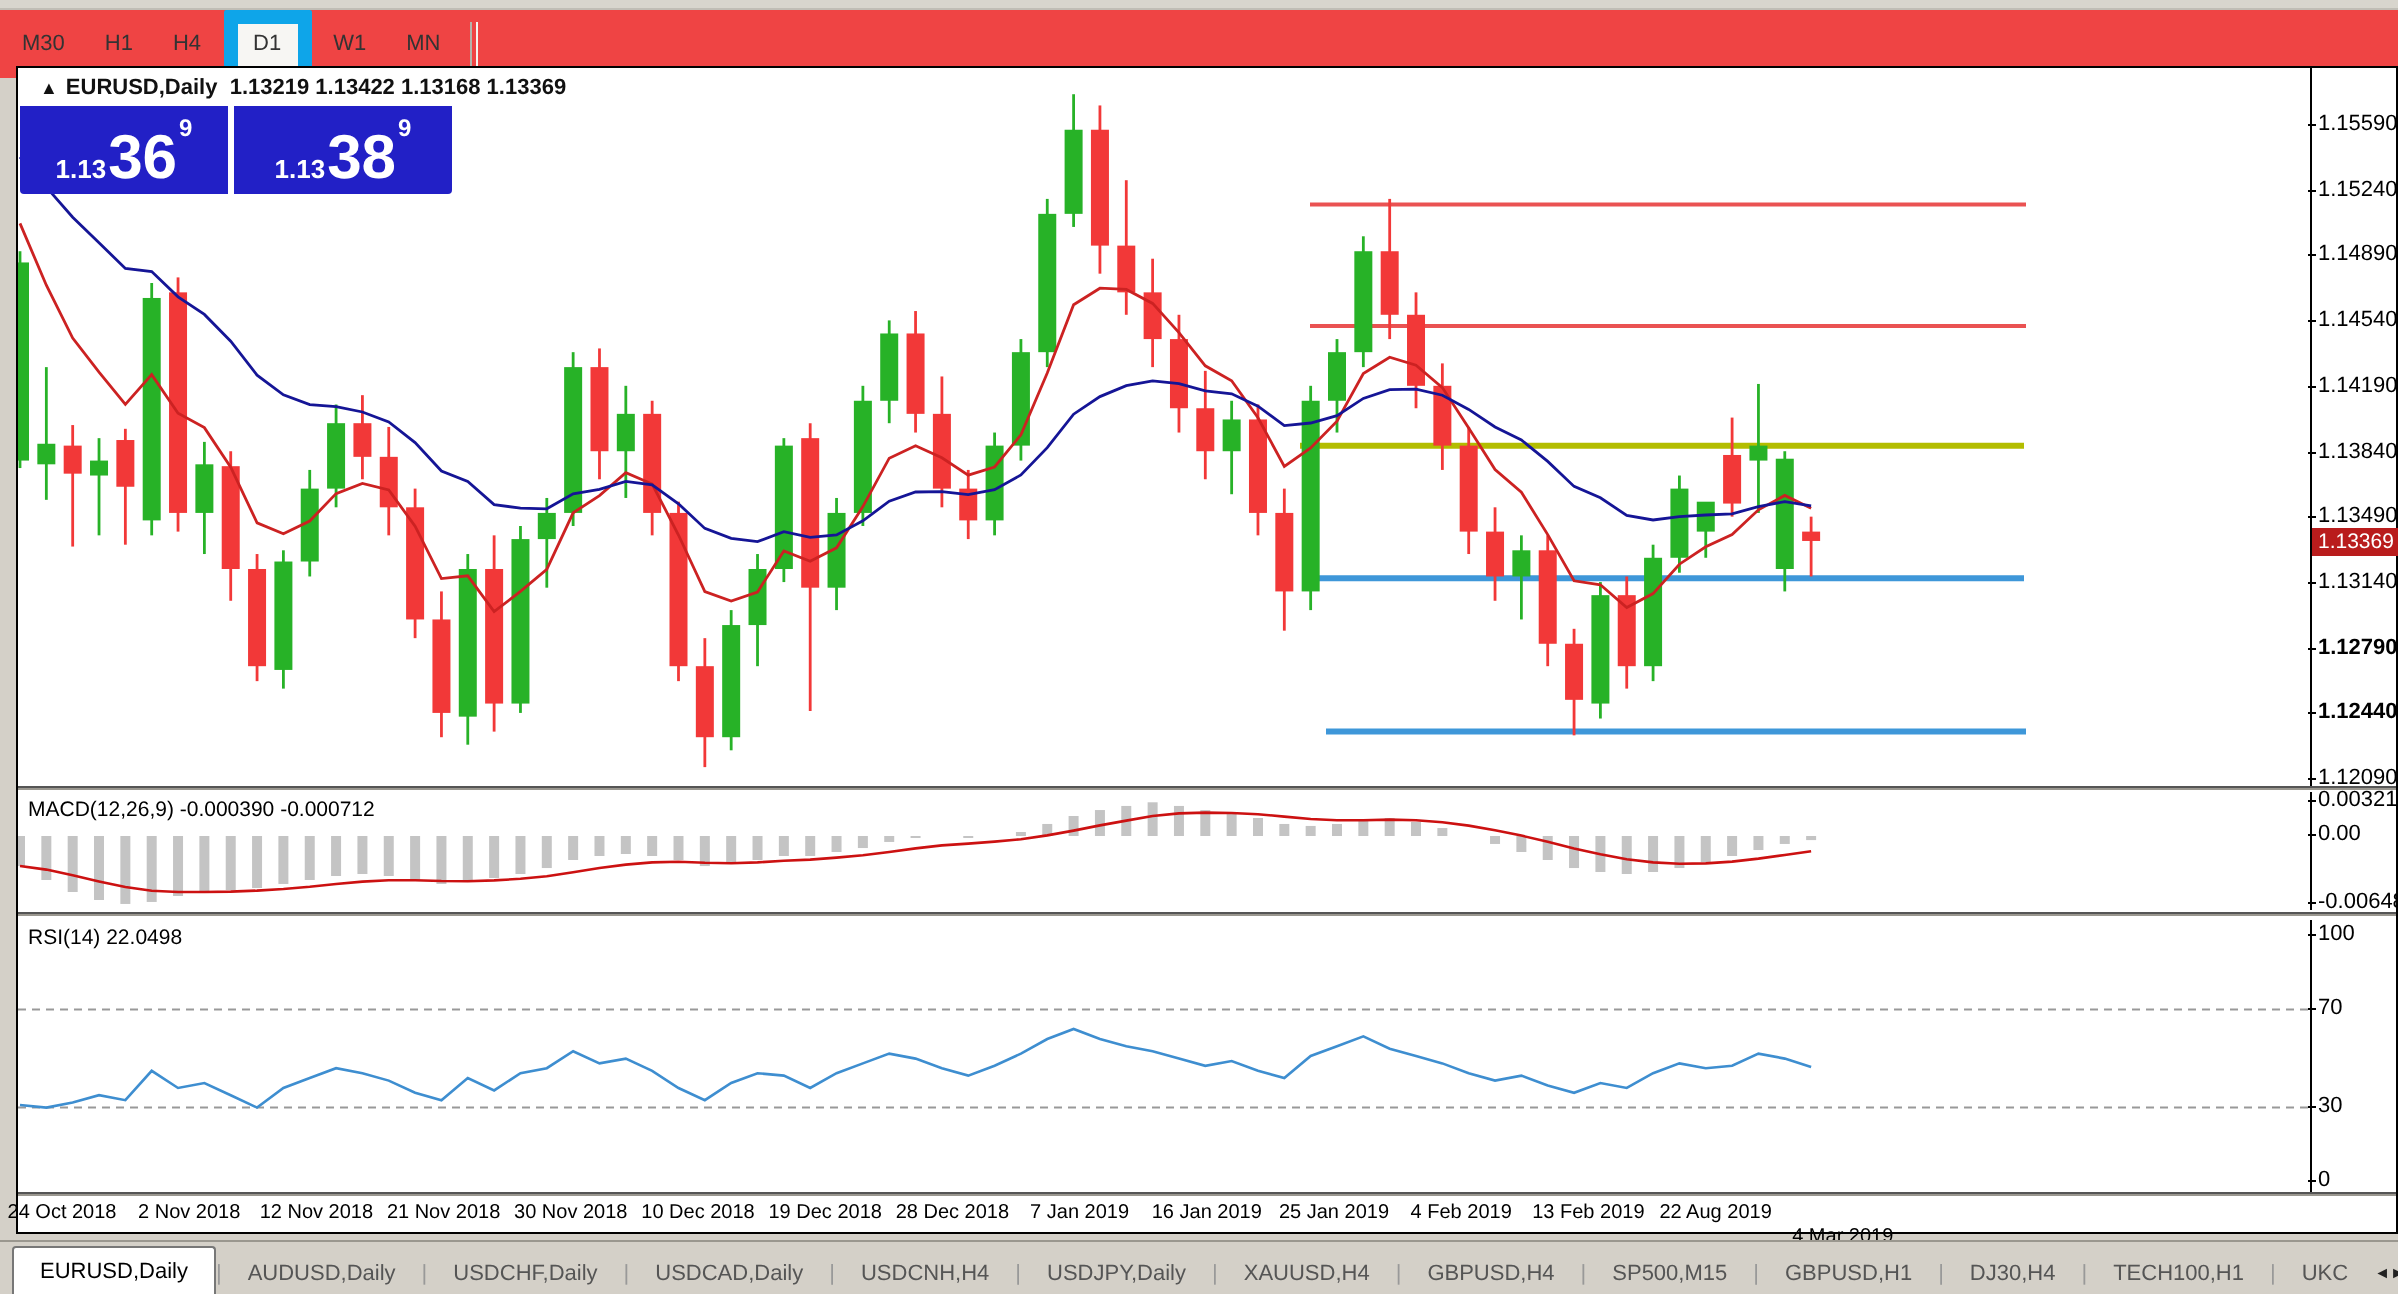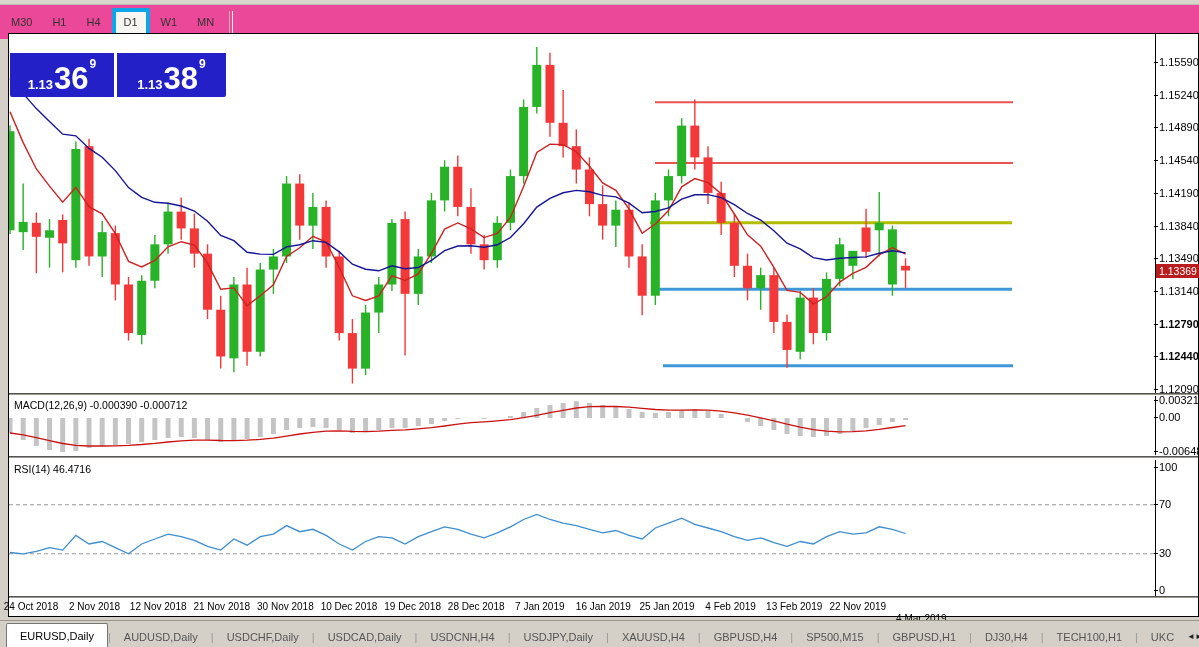--- a/index.html
+++ b/index.html
@@ -1,22 +1,22 @@
 <!DOCTYPE html>
 <html><head>
 <meta charset="utf-8">
 <style>
   html,body{margin:0;padding:0;background:#d4d0c8;font-family:"Liberation Sans",sans-serif;}
   #app{position:relative;width:1199px;height:647px;background:#d4d0c8;overflow:hidden;}
   
   #topstrip{position:absolute;left:0;top:0;width:1199px;height:4px;background:#d8d5cd;border-bottom:1px solid #c0bdb5;}
   
-  #tfbar{position:absolute;left:0;top:5px;width:1199px;height:34px;background:#ec4899;display:flex;align-items:center;}
+  #tfbar{position:absolute;left:0;top:5px;width:1199px;height:34px;background:#ef4444;display:flex;align-items:center;}
   .tfbtn{height:21px;line-height:21px;padding:0 8px;margin-left:2px;font-size:11px;color:#333;border:1px solid transparent;cursor:default;}
-  .tfbtn.active{background:#f7f6f3;border:4px solid #0ea5e9;border-radius:1px;}
+  .tfbtn.active{background:#f7f6f3;border:7px solid #0ea5e9;border-radius:1px;}
   .tfsep{width:2px;height:22px;border-left:1px solid #b5b2aa;border-right:1px solid #f5f3ee;margin-left:6px;}
   
   #chartwin{position:absolute;left:8px;top:33px;width:1191px;height:584px;background:#ffffff;border:1px solid #000;box-sizing:border-box;}
   #chartheader{position:absolute;left:20px;top:38px;font-size:11px;font-weight:700;color:#111;z-index:30;}
   #chartheader .arr{font-size:9px;margin-right:4px;}
   
   #tradewidget{position:absolute;left:10px;top:52px;width:216px;z-index:40;}
   #tradetop{display:flex;height:22px;}
   .tbtn{background:#3232d2;color:#fff;font-size:12px;text-align:center;line-height:22px;border:1px solid #2020a8;box-sizing:border-box;}
   #sellbtn{width:49px;border-radius:2px 0 0 0;}
@@ -60,20 +60,23 @@
       <div class="tfbtn">H1</div>
       <div class="tfbtn">H4</div>
       <div class="tfbtn active">D1</div>
       <div class="tfbtn">W1</div>
       <div class="tfbtn">MN</div>
       <div class="tfsep"></div>
     </div>
 
   <div id="chartwin"></div>
 
+  <div id="chartheader">
+    <span class="arr">▲</span><span>EURUSD,Daily</span>&nbsp;&nbsp;<span>1.13219 1.13422 1.13168 1.13369</span>
+  </div>
 
   <div id="tradewidget">
     <div id="tradeprices">
       <div class="pbox" id="bidbox">
         <span class="psm">1.13</span>
         <span class="pbig">36</span>
         <span class="psup">9</span>
       </div>
       <div class="pbox" id="askbox">
         <span class="psm">1.13</span>
@@ -447,38 +450,38 @@
     </div>
   <div class="panelabel" id="macdlabel" style="left:14px;top:399px">MACD(12,26,9) -0.000390 -0.000712</div>
   <div class="divider" style="top:456px"></div>
   <div class="pane" id="rsipane" style="left:9px;top:460px;width:1146px;height:136px;border-right:1px solid #000;">
       <svg width="1146" height="136" viewBox="9 460 1146 136">
         <line x1="9" y1="504.75" x2="1155" y2="504.75" stroke="#999999" stroke-width="1" stroke-dasharray="4 3"></line>
         <line x1="9" y1="553.75" x2="1155" y2="553.75" stroke="#999999" stroke-width="1" stroke-dasharray="4 3"></line>
         <polyline points="10,552.5 23.17,553.8 36.34,551.3 49.51,547.6 62.68,550.1 75.85,535.4 89.02,544.0 102.19,541.5 115.36,547.6 128.53,553.8 141.7,544.0 154.87,539.0 168.04,534.1 181.21,536.6 194.38,540.3 207.55,546.4 220.72,550.1 233.89,539.0 247.06,545.2 260.23,536.6 273.4,534.1 286.57,525.6 299.74,531.7 312.91,529.3 326.08,535.4 339.25,544.0 352.42,550.1 365.59,541.5 378.76,536.6 391.93,537.8 405.1,544.0 418.27,536.6 431.44,531.7 444.61,526.8 457.78,529.3 470.95,534.1 484.12,537.8 497.29,532.9 510.46,526.8 523.63,519.5 536.8,514.5 549.97,519.5 563.14,523.1 576.31,525.6 589.48,529.3 602.65,532.9 615.82,530.5 628.99,535.4 642.16,539.0 655.33,528.0 668.5,523.1 681.67,518.2 694.84,524.4 708.01,528.0 721.18,531.7 734.35,536.6 747.52,540.3 760.6899999999999,537.8 773.86,542.7 787.03,546.4 800.2,541.5 813.37,544.0 826.54,536.6 839.71,531.7 852.88,534.1 866.05,532.9 879.22,526.8 892.39,529.3 905.56,533.5" fill="none" stroke="#3e8ed0" stroke-width="1.3"></polyline>
       </svg>
     </div>
-  <div class="panelabel" id="rsilabel" style="left:14px;top:463px">RSI(14) 46.4716</div>
+  <div class="panelabel" id="rsilabel" style="left:14px;top:463px">RSI(14) 22.0498</div>
   <div class="divider" style="top:596px"></div>
 
   <div id="dateaxis">
       <div class="datelabel" style="left: 22px;">24 Oct 2018</div>
       <div class="datelabel" style="left: 85.6px;">2 Nov 2018</div>
       <div class="datelabel" style="left: 149.2px;">12 Nov 2018</div>
       <div class="datelabel" style="left: 212.8px;">21 Nov 2018</div>
       <div class="datelabel" style="left: 276.4px;">30 Nov 2018</div>
       <div class="datelabel" style="left: 340px;">10 Dec 2018</div>
       <div class="datelabel" style="left: 403.6px;">19 Dec 2018</div>
       <div class="datelabel" style="left: 467.2px;">28 Dec 2018</div>
       <div class="datelabel" style="left: 530.8px;">7 Jan 2019</div>
       <div class="datelabel" style="left: 594.4px;">16 Jan 2019</div>
       <div class="datelabel" style="left: 658px;">25 Jan 2019</div>
       <div class="datelabel" style="left: 721.6px;">4 Feb 2019</div>
       <div class="datelabel" style="left: 785.2px;">13 Feb 2019</div>
-      <div class="datelabel" style="left: 848.8px;">22 Nov 2019</div>
+      <div class="datelabel" style="left: 848.8px;">22 Aug 2019</div>
       <div class="datelabel" style="left: 912.4px; margin-top: 12px;">4 Mar 2019</div>
     </div>
   <div id="axislabels">
       <div class="axislabel" style="top: 56px;">1.15590</div>
       <div class="axislabel" style="top: 88.7103px;">1.15240</div>
       <div class="axislabel" style="top: 121.421px;">1.14890</div>
       <div class="axislabel" style="top: 154.131px;">1.14540</div>
       <div class="axislabel" style="top: 186.841px; text-align: center;">1.14190</div>
       <div class="axislabel" style="top: 219.551px;">1.13840</div>
       <div class="axislabel" style="top: 252.262px;">1.13490</div>

